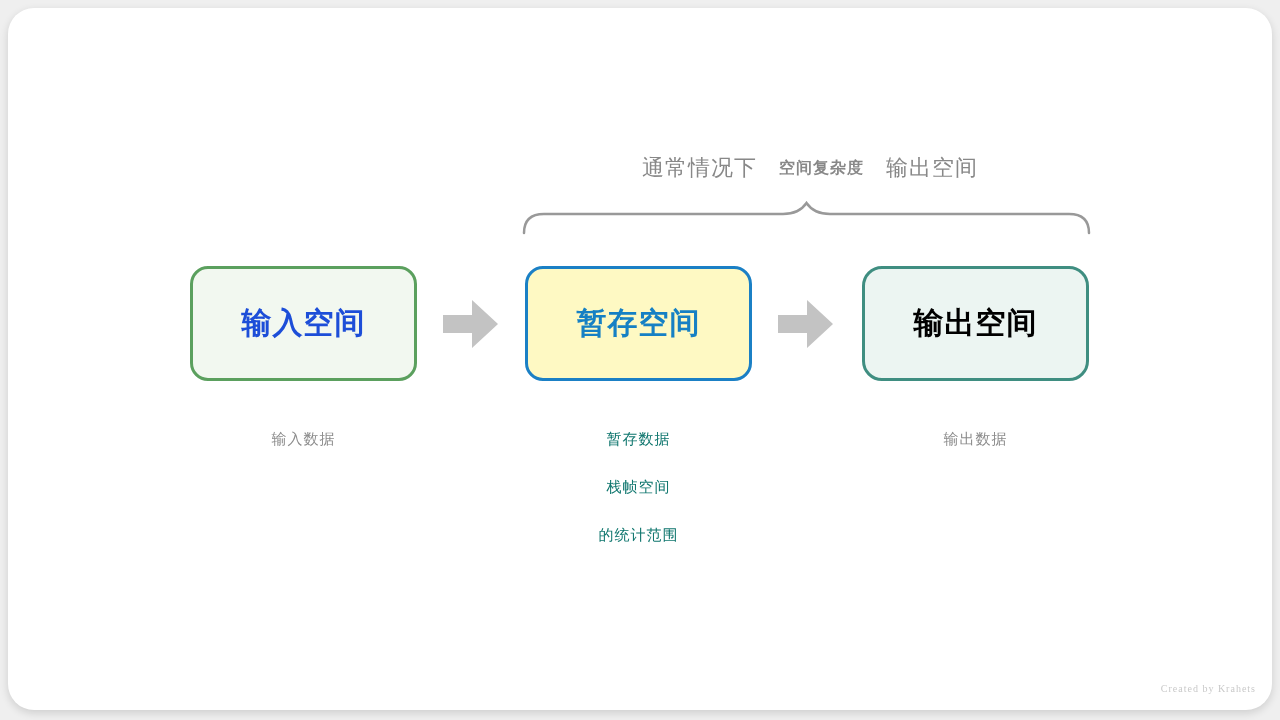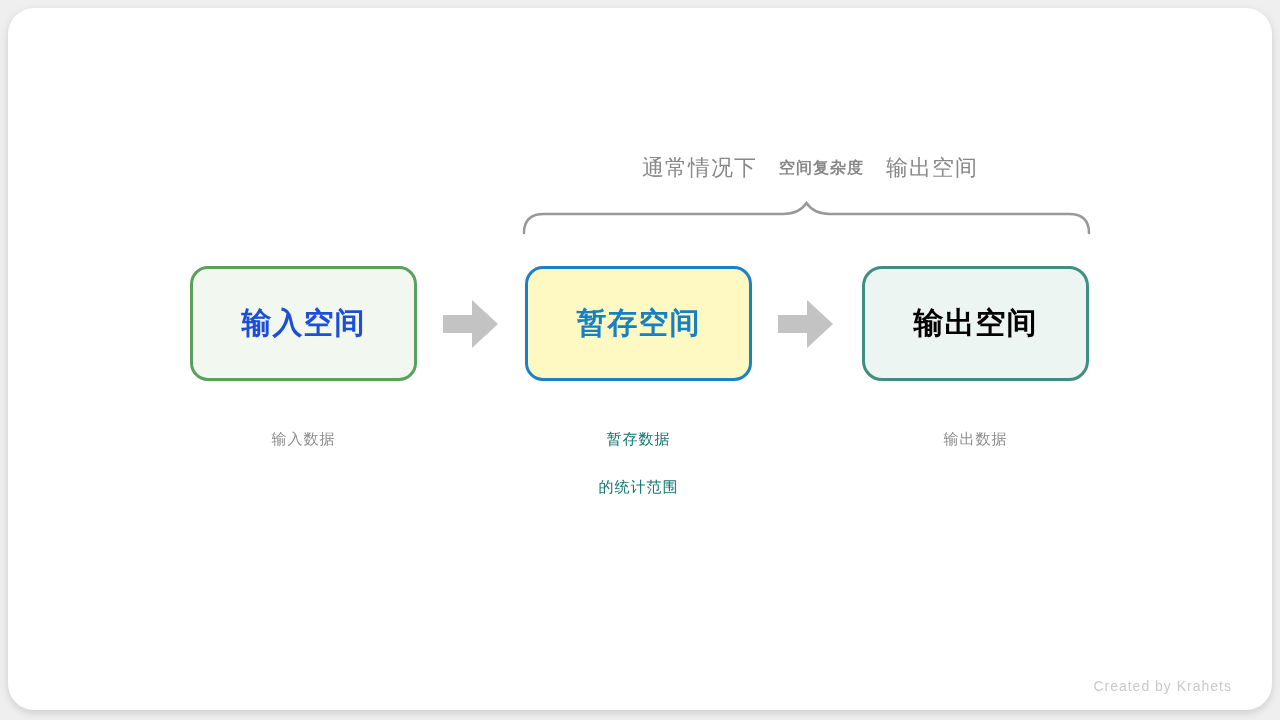--- a/index.html
+++ b/index.html
@@ -77,23 +77,23 @@
     text-align: center;
     font-size: 15px;
     line-height: 48px;
     letter-spacing: 1px;
   }
   .note-1 { left: 190px; }
   .note-2 { left: 525px; }
   .note-3 { left: 862px; }
   .credit {
     position: absolute;
-    right: 48px; bottom: 26px;
-    font-family: Liberation Sans, sans-serif;
-    font-size: 14px;
+    right: 24px; bottom: 26px;
+    font-family: Liberation Serif, serif;
+    font-size: 10px;
     letter-spacing: 1px;
   }
 </style>
 </head>
 <body>
 
 <div class="stage">
   <div class="card"></div>
 
   <div class="caption" style="color: rgb(136, 136, 136);">
@@ -125,20 +125,21 @@
   <div class="space-box box-3" style="border-color: rgb(63, 142, 129); background-color: rgb(236, 245, 242); color: #000000; border-radius: 20px;">
     <span>输出空间</span>
   </div>
 
   <div class="note-col note-1" style="color: rgb(140, 140, 140);">
     <div>输入数据</div>
   </div>
 
   <div class="note-col note-2" style="color: #0f766e;">
     <div>暂存数据</div>
+    <div>栈帧空间</div>
     <div>的统计范围</div>
   </div>
 
   <div class="note-col note-3" style="color: rgb(140, 140, 140);">
     <div>输出数据</div>
   </div>
 
   <div class="credit" style="color: rgb(201, 201, 201);">Created by Krahets</div>
 </div>
 

